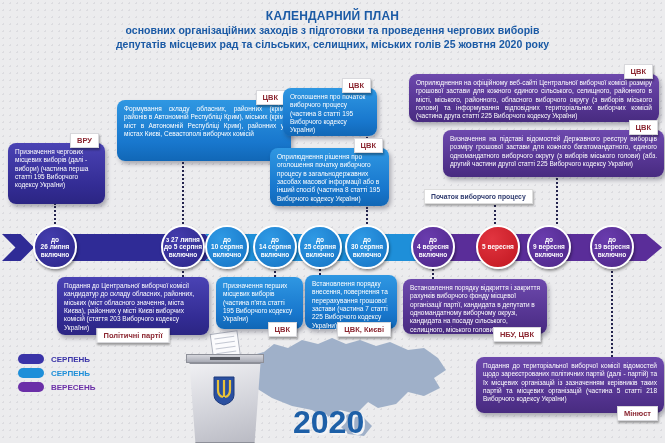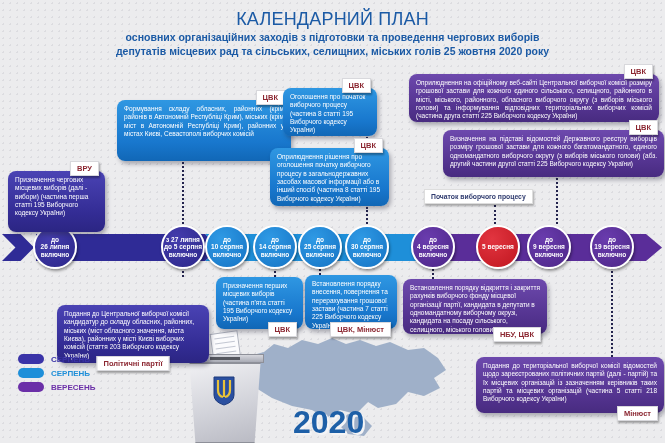--- a/index.html
+++ b/index.html
@@ -5,27 +5,27 @@
   html,body{margin:0;padding:0;}
   body{font-family:"Liberation Sans","DejaVu Sans",sans-serif;}
   #canvas{
     position:relative;width:665px;height:443px;overflow:hidden;
     background-color:#ececee;
     background-image:radial-gradient(#dcdce0 1px, transparent 1px);
     background-size:7px 7px;
   }
   
   .title-wrap{position:absolute;left:0;top:9px;width:100%;text-align:center;color:#1b5aa5;z-index:9;}
-  .title-main{font-size:18px;font-weight:normal;letter-spacing:.2px;}
+  .title-main{font-size:12px;font-weight:bold;letter-spacing:.2px;}
   .title-sub{font-size:10.5px;font-weight:bold;line-height:1.35;}
   
   .box{position:absolute;border-radius:8px;color:#fff;z-index:7;
        box-shadow:2px 3px 4px rgba(40,40,60,.35);}
   .box .box-text{padding:5px 7px;font-size:6.5px;line-height:1.28;white-space:normal;}
-  .box.indigo{background:linear-gradient(180deg,#4a43b4 0%,#332c94 70%,#2b2583 100%);margin-top:28px;}
+  .box.indigo{background:linear-gradient(180deg,#4a43b4 0%,#332c94 70%,#2b2583 100%);}
   .box.blue{background:linear-gradient(180deg,#2f97e2 0%,#1877cd 70%,#1167b6 100%);}
   .box.purple{background:linear-gradient(180deg,#6d49ad 0%,#53338f 70%,#482b80 100%);}
   .tag{position:absolute;background:#fff;color:#8b2630;font-weight:bold;font-size:7.5px;
        padding:2px 6px;border:1px solid #d8d8dc;box-shadow:1px 2px 2px rgba(0,0,0,.35);
        white-space:nowrap;z-index:8;}
   .tag-tr{top:-10px;right:6px;}
   .tag-br{bottom:-8px;right:6px;}
   .tag-bc{bottom:-8px;left:50%;transform:translateX(-50%);}
   .start-label{position:absolute;background:#fff;color:#2e3a6e;font-size:6.8px;font-weight:bold;
        padding:3px 6px;box-shadow:1px 2px 2px rgba(0,0,0,.3);border:1px solid #ddd;z-index:7;}
@@ -204,21 +204,21 @@
     <div class="tag tag-bc">Політичні партії</div>
   </div>
 
   <div class="box blue" style="left:216px;top:277px;width:87px;height:52px;">
     <div class="box-text">Призначення перших місцевих виборів (частина п'ята статті 195 Виборчого кодексу України)</div>
     <div class="tag tag-br">ЦВК</div>
   </div>
 
   <div class="box blue" style="left:305px;top:275px;width:92px;height:54px;">
     <div class="box-text">Встановлення порядку внесення, повернення та перерахування грошової застави (частина 7 статті 225 Виборчого кодексу України)</div>
-    <div class="tag tag-br">ЦВК, Мінюст</div>
+    <div class="tag tag-br">ЦВК, Києві</div>
   </div>
 
   <div class="box purple" style="left:403px;top:279px;width:144px;height:55px;">
     <div class="box-text">Встановлення порядку відкриття і закриття рахунків виборчого фонду місцевої організації партії, кандидата в депутати в одномандатному виборчому окрузі, кандидата на посаду сільського, селищного, міського голови</div>
     <div class="tag tag-br">НБУ, ЦВК</div>
   </div>
 
   <div class="box purple" style="left:476px;top:357px;width:188px;height:56px;">
     <div class="box-text jt">Подання до територіальної виборчої комісії відомостей щодо зареєстрованих політичних партій (далі - партій) та їх місцевих організацій із зазначенням керівників таких партій та місцевих організацій (частина 5 статті 218 Виборчого кодексу України)</div>
     <div class="tag tag-br">Мінюст</div>

